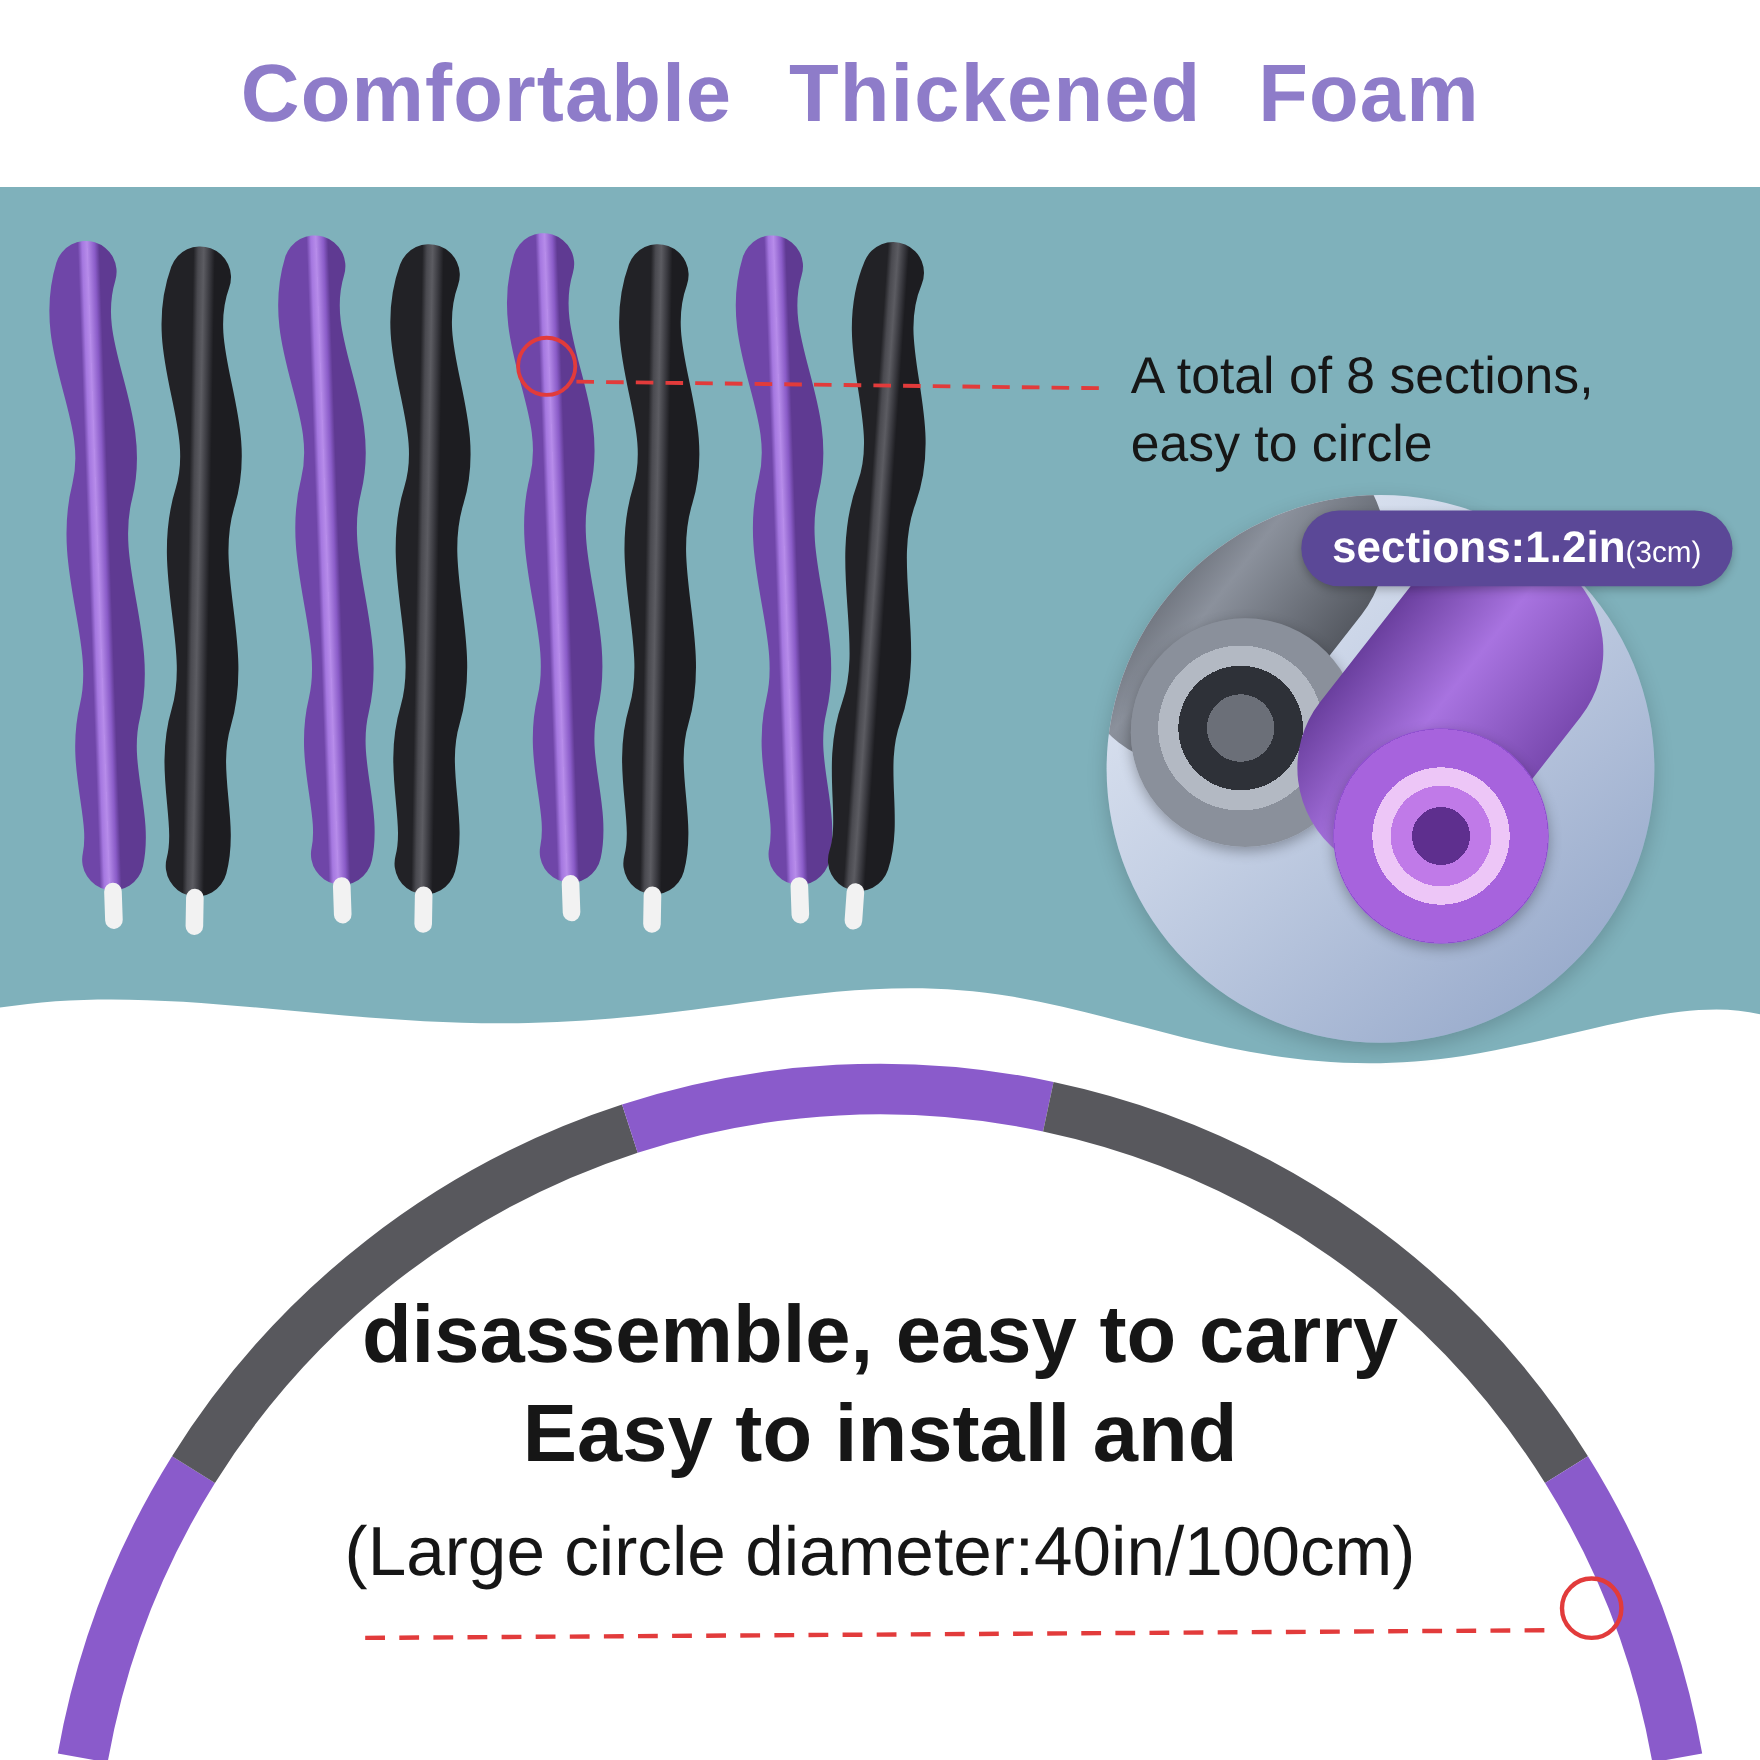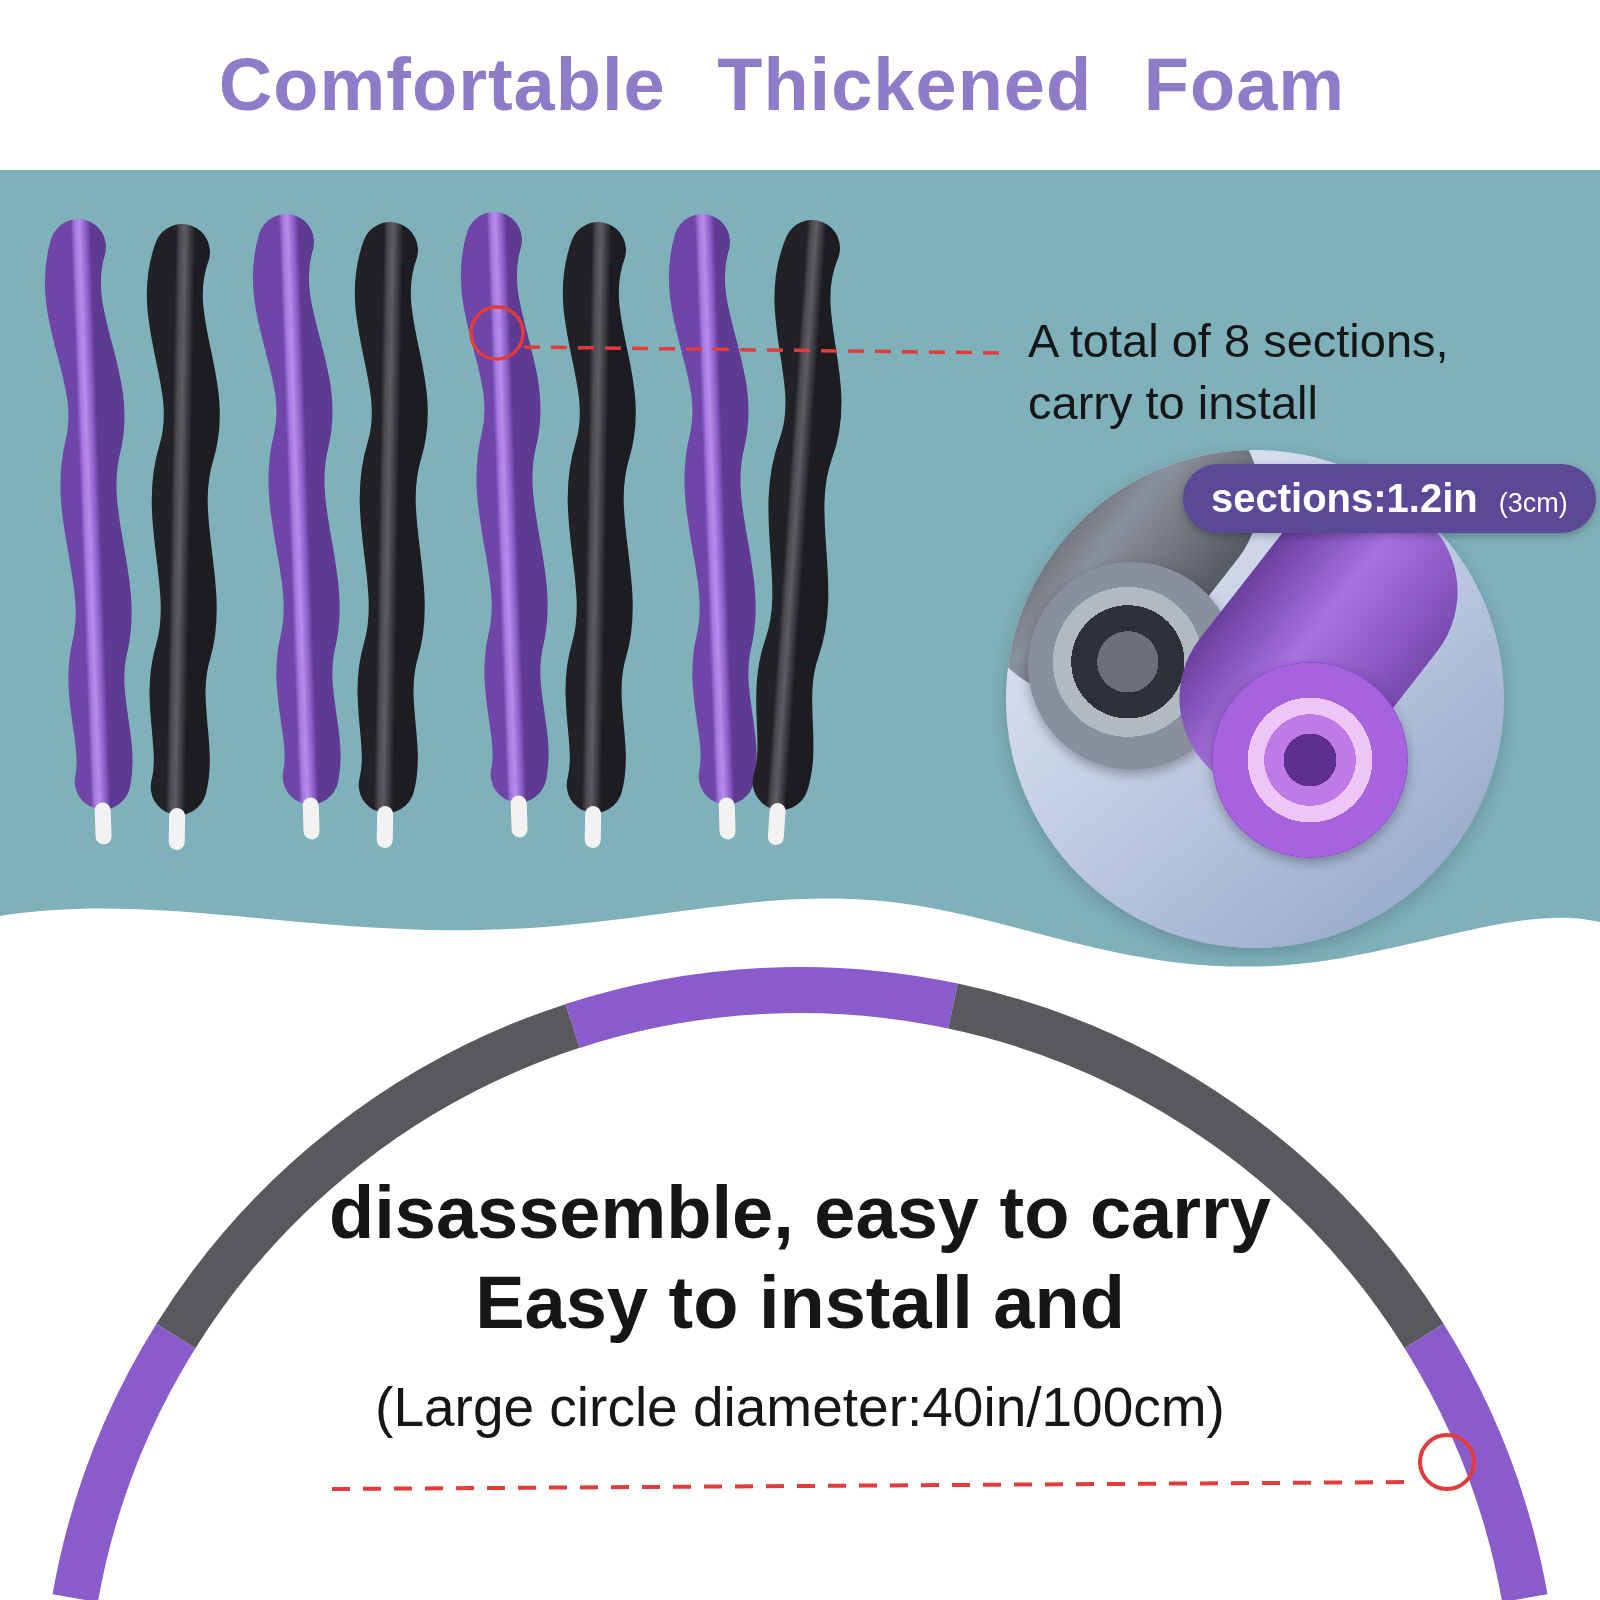--- a/index.html
+++ b/index.html
@@ -32,21 +32,21 @@
     position:absolute;left:1028px;top:310px;width:540px;
     font-size:47px;line-height:1.32;color:var(--text_dark);font-weight:500;
   }
 
   .badge{
     position:absolute;left:1183px;top:464px;z-index:5;
     background:var(--badge_purple);color:#ffffff;
     border-radius:36px;padding:12px 28px;white-space:nowrap;
     font-size:40px;font-weight:600;box-shadow:0 3px 8px rgba(0,0,0,.25);
   }
-  .badge .suffix{font-size:27px;font-weight:500;margin-left:21px;}
+  .badge .suffix{font-size:27px;font-weight:500;}
 
   .photo{
     position:absolute;left:1006px;top:450px;width:498px;height:498px;z-index:4;
     border-radius:50%;overflow:hidden;
     background:linear-gradient(140deg,#e9eef7 0%,#c6d1e5 42%,#8da1c5 100%);
     box-shadow:0 6px 18px rgba(0,0,0,.18);
   }
   .roller-body{position:absolute;border-radius:110px;}
   .roller-body.gray{
     left:10px;top:-70px;width:205px;height:330px;transform:rotate(38deg);
@@ -69,21 +69,21 @@
     background:radial-gradient(circle at 50% 50%,
       #5e2f8e 0% 19%, #c07ae8 19% 33%, #edc6f7 33% 45%,
       #a763dd 45% 70%, #8f4fcf 70% 100%);
     box-shadow:0 4px 12px rgba(0,0,0,.3);
   }
 
   .hoop-svg{position:absolute;left:0;top:0;width:1600px;height:1600px;}
 
   .bottom-text{position:absolute;left:0;top:1168px;width:1600px;text-align:center;color:var(--text_dark);}
   .bottom-text .big{font-size:74px;font-weight:600;line-height:1.22;}
-  .bottom-text .note{font-size:55px;font-weight:500;margin-top:26px;}
+  .bottom-text .note{font-size:63px;font-weight:500;margin-top:26px;}
 </style>
 </head>
 <body>
 
 <div class="canvas">
 
   <div class="teal-bg"></div>
 
   <svg class="wave" viewBox="0 0 1600 132" preserveAspectRatio="none">
     <path d="M0,0 H1600 V42 C1530,25 1440,62 1330,80 C1160,106 1050,48 920,26 C770,1 660,46 480,50 C300,54 150,12 0,36 Z" fill="#7fb1bb"></path>
@@ -122,21 +122,21 @@
     <use href="#tube" stroke="url(#gradGray)" transform="translate(598,250) rotate(1)"></use>
     <use href="#tube" stroke="url(#gradPurple)" transform="translate(702,242) rotate(-2)"></use>
     <use href="#tube" stroke="url(#gradGray)" transform="translate(812,248) rotate(4)"></use>
 
     <circle cx="497" cy="333" r="26" fill="none" stroke="#e23b3b" stroke-width="3.5"></circle>
     <line x1="524" y1="347" x2="1008" y2="353" stroke="#e23b3b" stroke-width="3.5" stroke-dasharray="16 11"></line>
   </svg>
 
   <div class="annotation">
     <div>A total of 8 sections,</div>
-    <div>carry to install</div>
+    <div>easy to circle</div>
   </div>
 
   <div class="badge">
     <span>sections:1.2in</span><span class="suffix">(3cm)</span>
   </div>
 
   <div class="photo">
     <div class="roller-body gray"></div>
     <div class="roller-face gray"></div>
     <div class="roller-body purple"></div>

